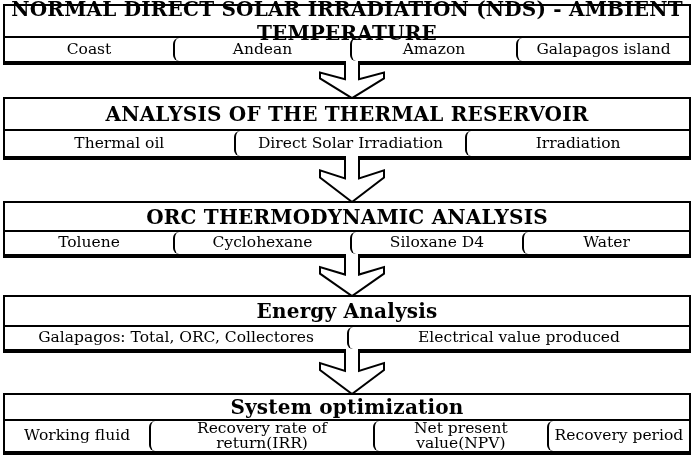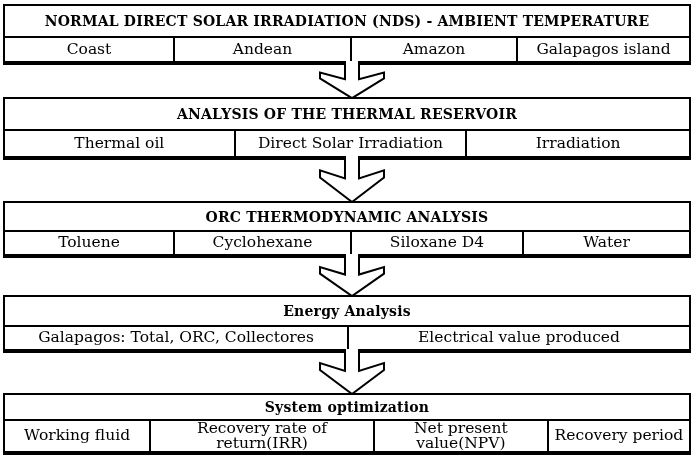--- a/index.html
+++ b/index.html
@@ -15,33 +15,34 @@
   .stage {
     border: 2px solid #000;
     border-bottom-width: 4px;
     background: #fff;
     box-sizing: content-box;
   }
   .stage-header {
     display: flex; align-items: center; justify-content: center;
     border-bottom: 2px solid #000;
     font-weight: bold;
-    font-size: 14px;
+    font-size: 20px;
     letter-spacing: 0.2px;
     text-align: center;
   }
   .stage-cells { display: grid; }
   .cell {
     display: flex; align-items: center; justify-content: center;
     border-left: 2px solid #000;
     font-size: 15.5px;
     text-align: center;
     white-space: pre-line;
     line-height: 1.0;
     overflow: hidden;
+    border-radius: 6px;
   }
   .cell:first-child { border-left: none; }
 
   .gap { position: relative; }
   .arrow {
     position: absolute;
     left: 315px;
     top: -4px;
     width: 68px;
     z-index: 5;

